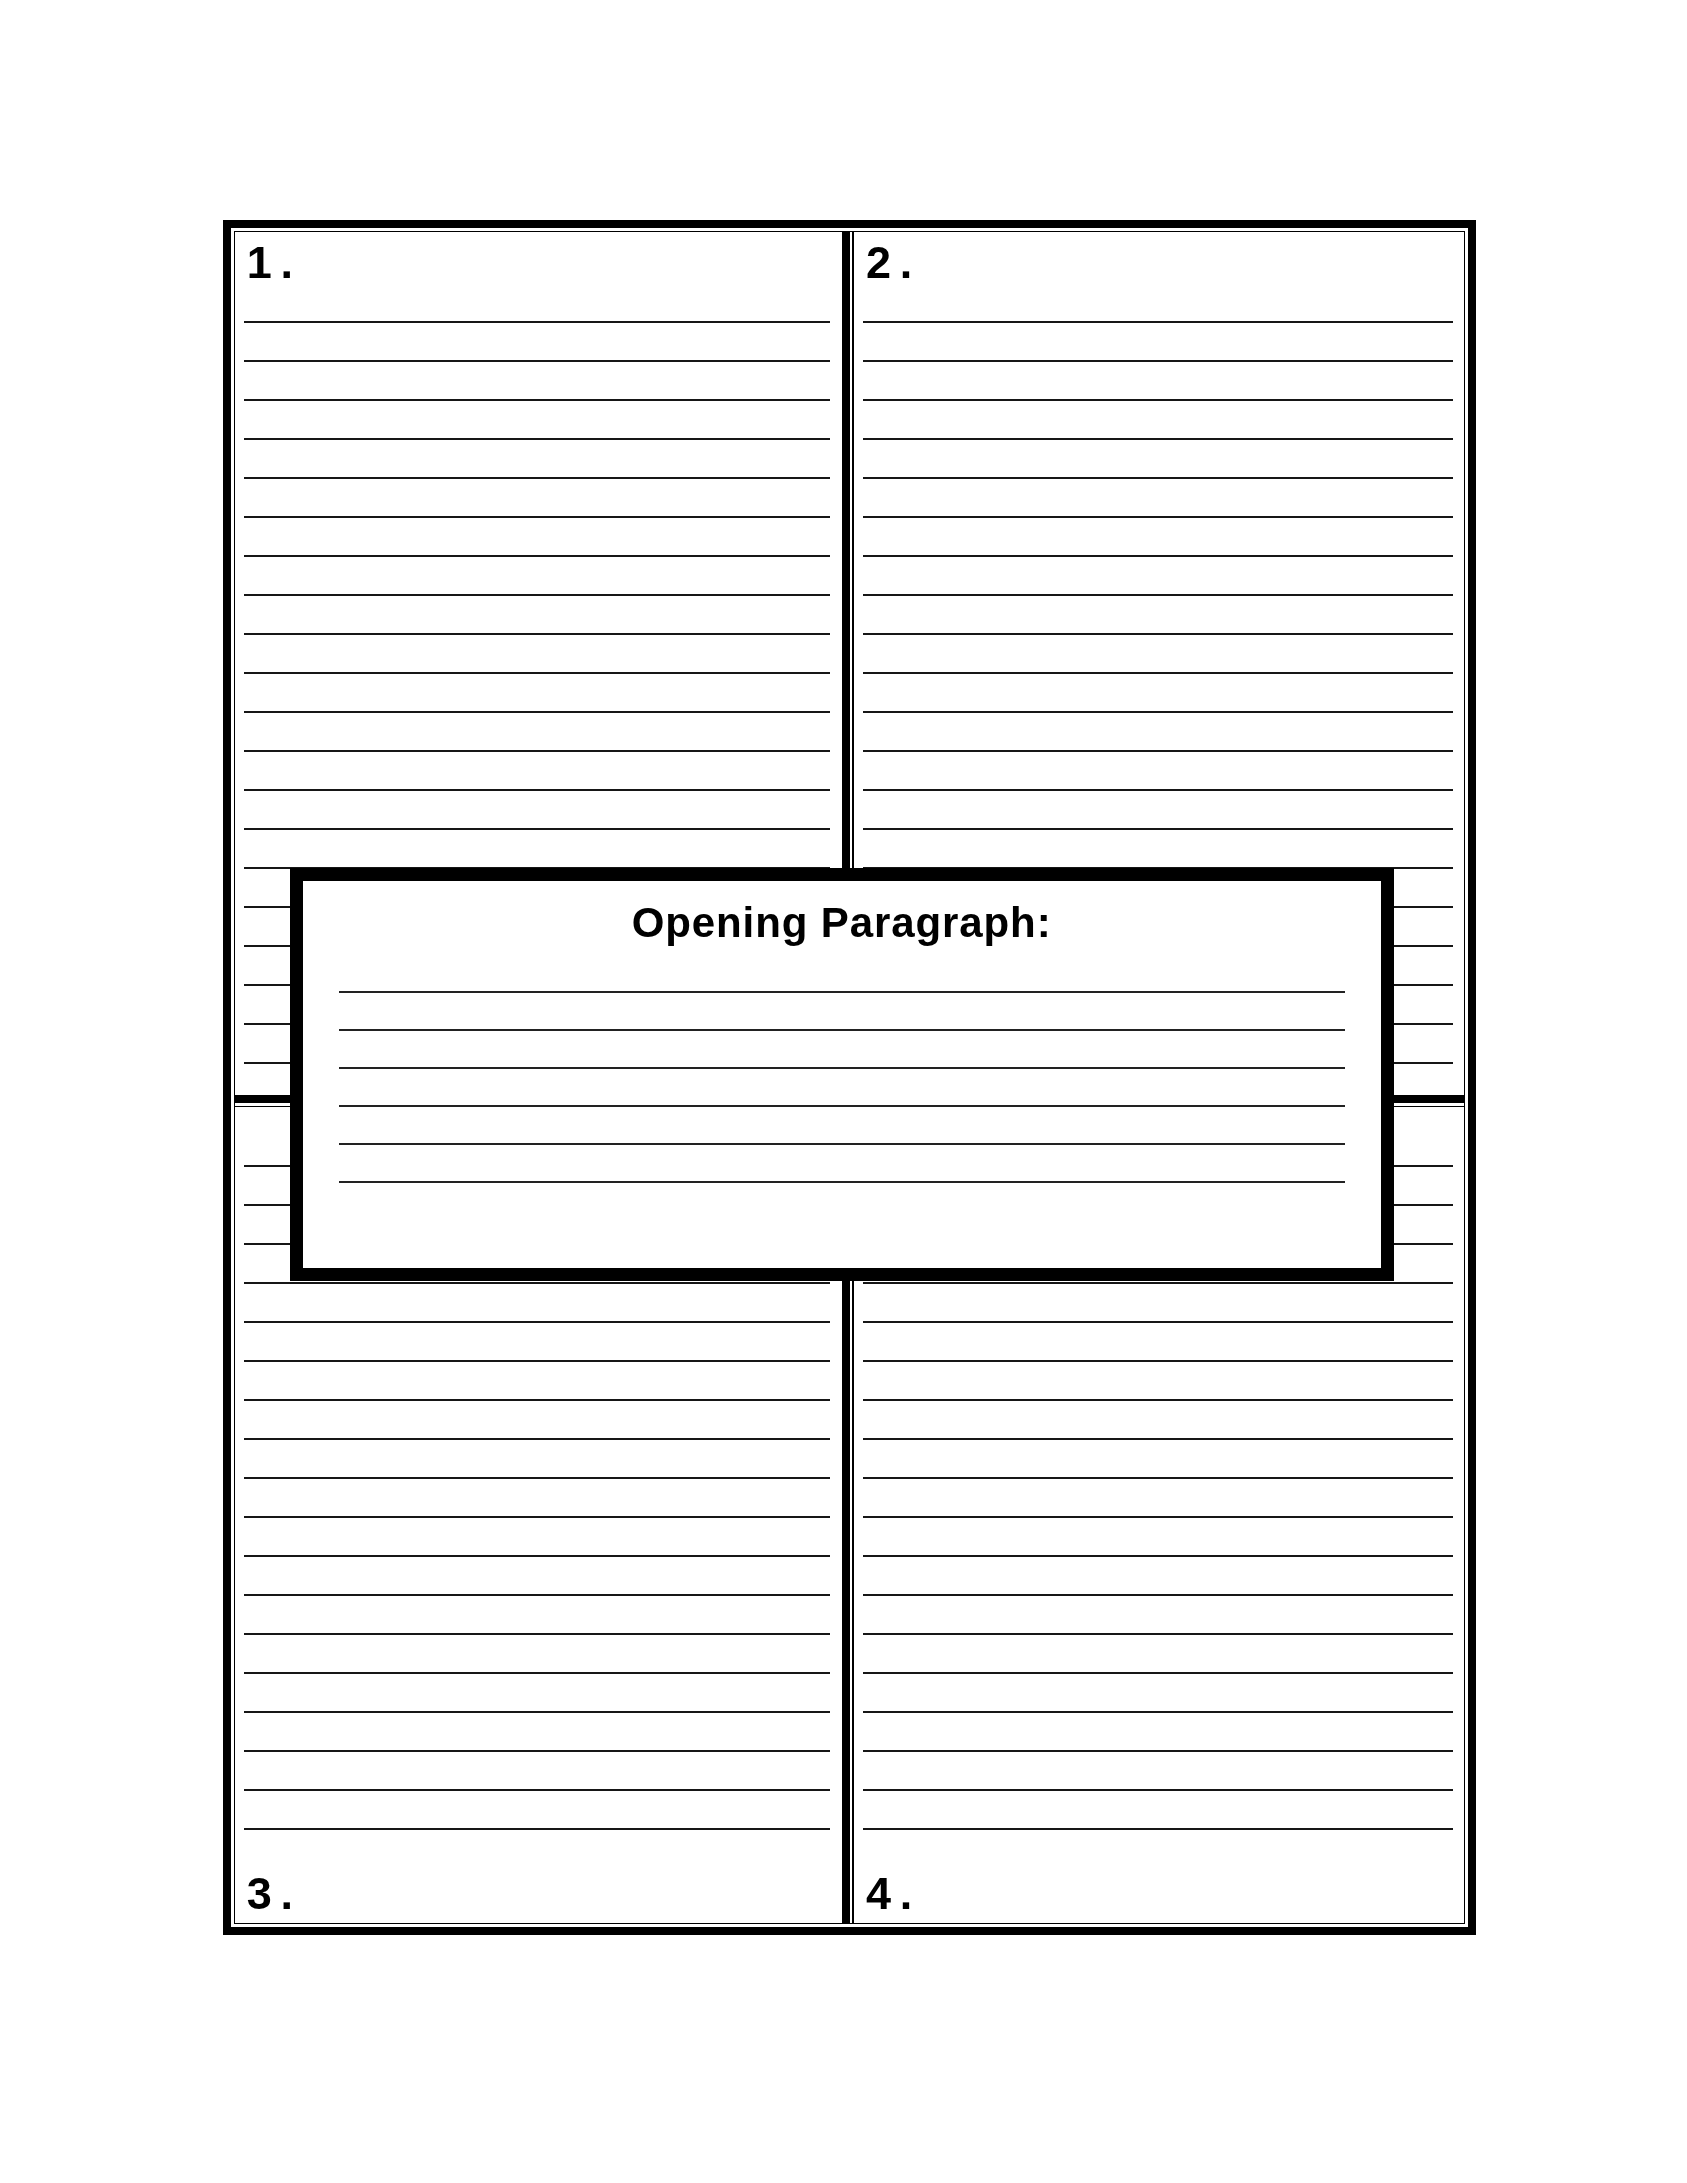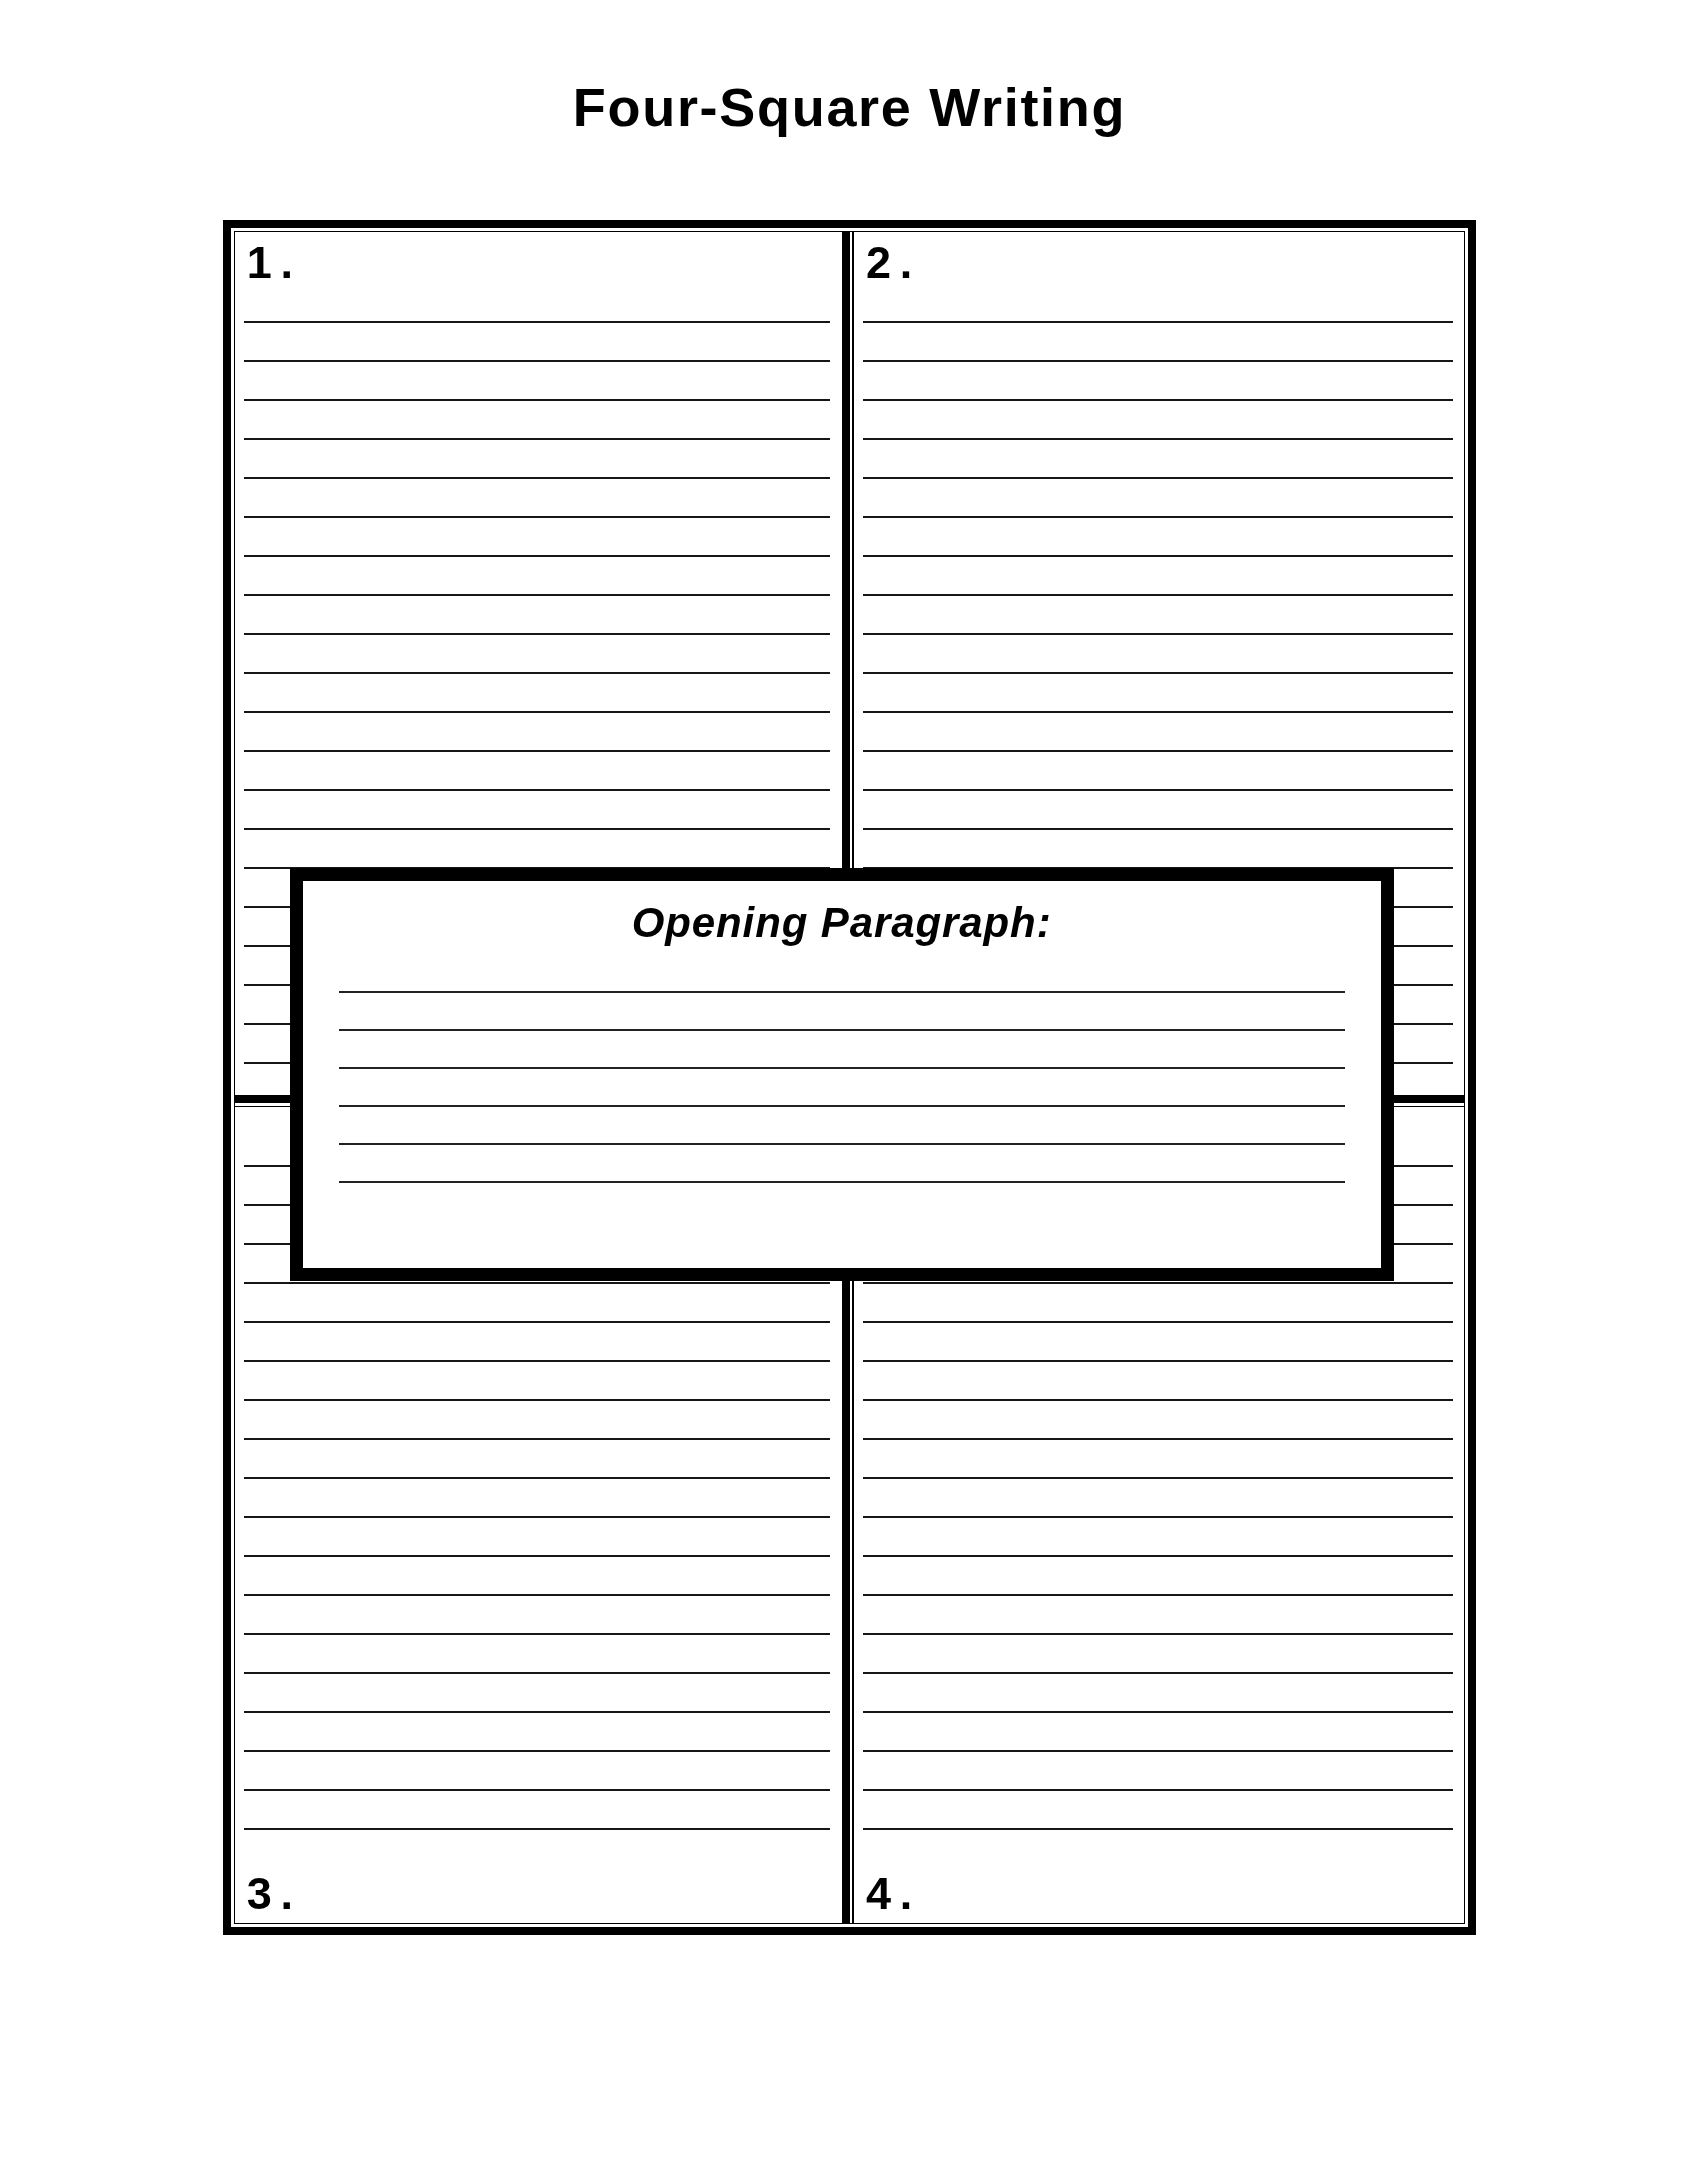--- a/index.html
+++ b/index.html
@@ -106,41 +106,39 @@
     background: #ffffff;
     z-index: 5;
   }
   .opening-title {
     margin-top: 21px;
     text-align: center;
     font-size: 42px;
     font-weight: 700;
     letter-spacing: 0.9px;
     line-height: 1;
-    font-style: italic;
   }
   .opening-rules {
     position: absolute;
     left: 36px;
     right: 36px;
     top: 74px;
     height: 264px;
     background: repeating-linear-gradient(
       180deg,
       transparent 0, transparent 36px,
       #222222 36px, #222222 38px
     );
   }
 </style>
 </head>
 <body>
 
 <div class="page">
 
-  <div class="page-title">Four-Square Writing</div>
 
   <div class="frame-outer">
     <div class="frame-inner">
 
       <div class="grid">
 
         <div class="quad q1">
           <div class="quad-label">1.</div>
           <div class="rules"></div>
         </div>

